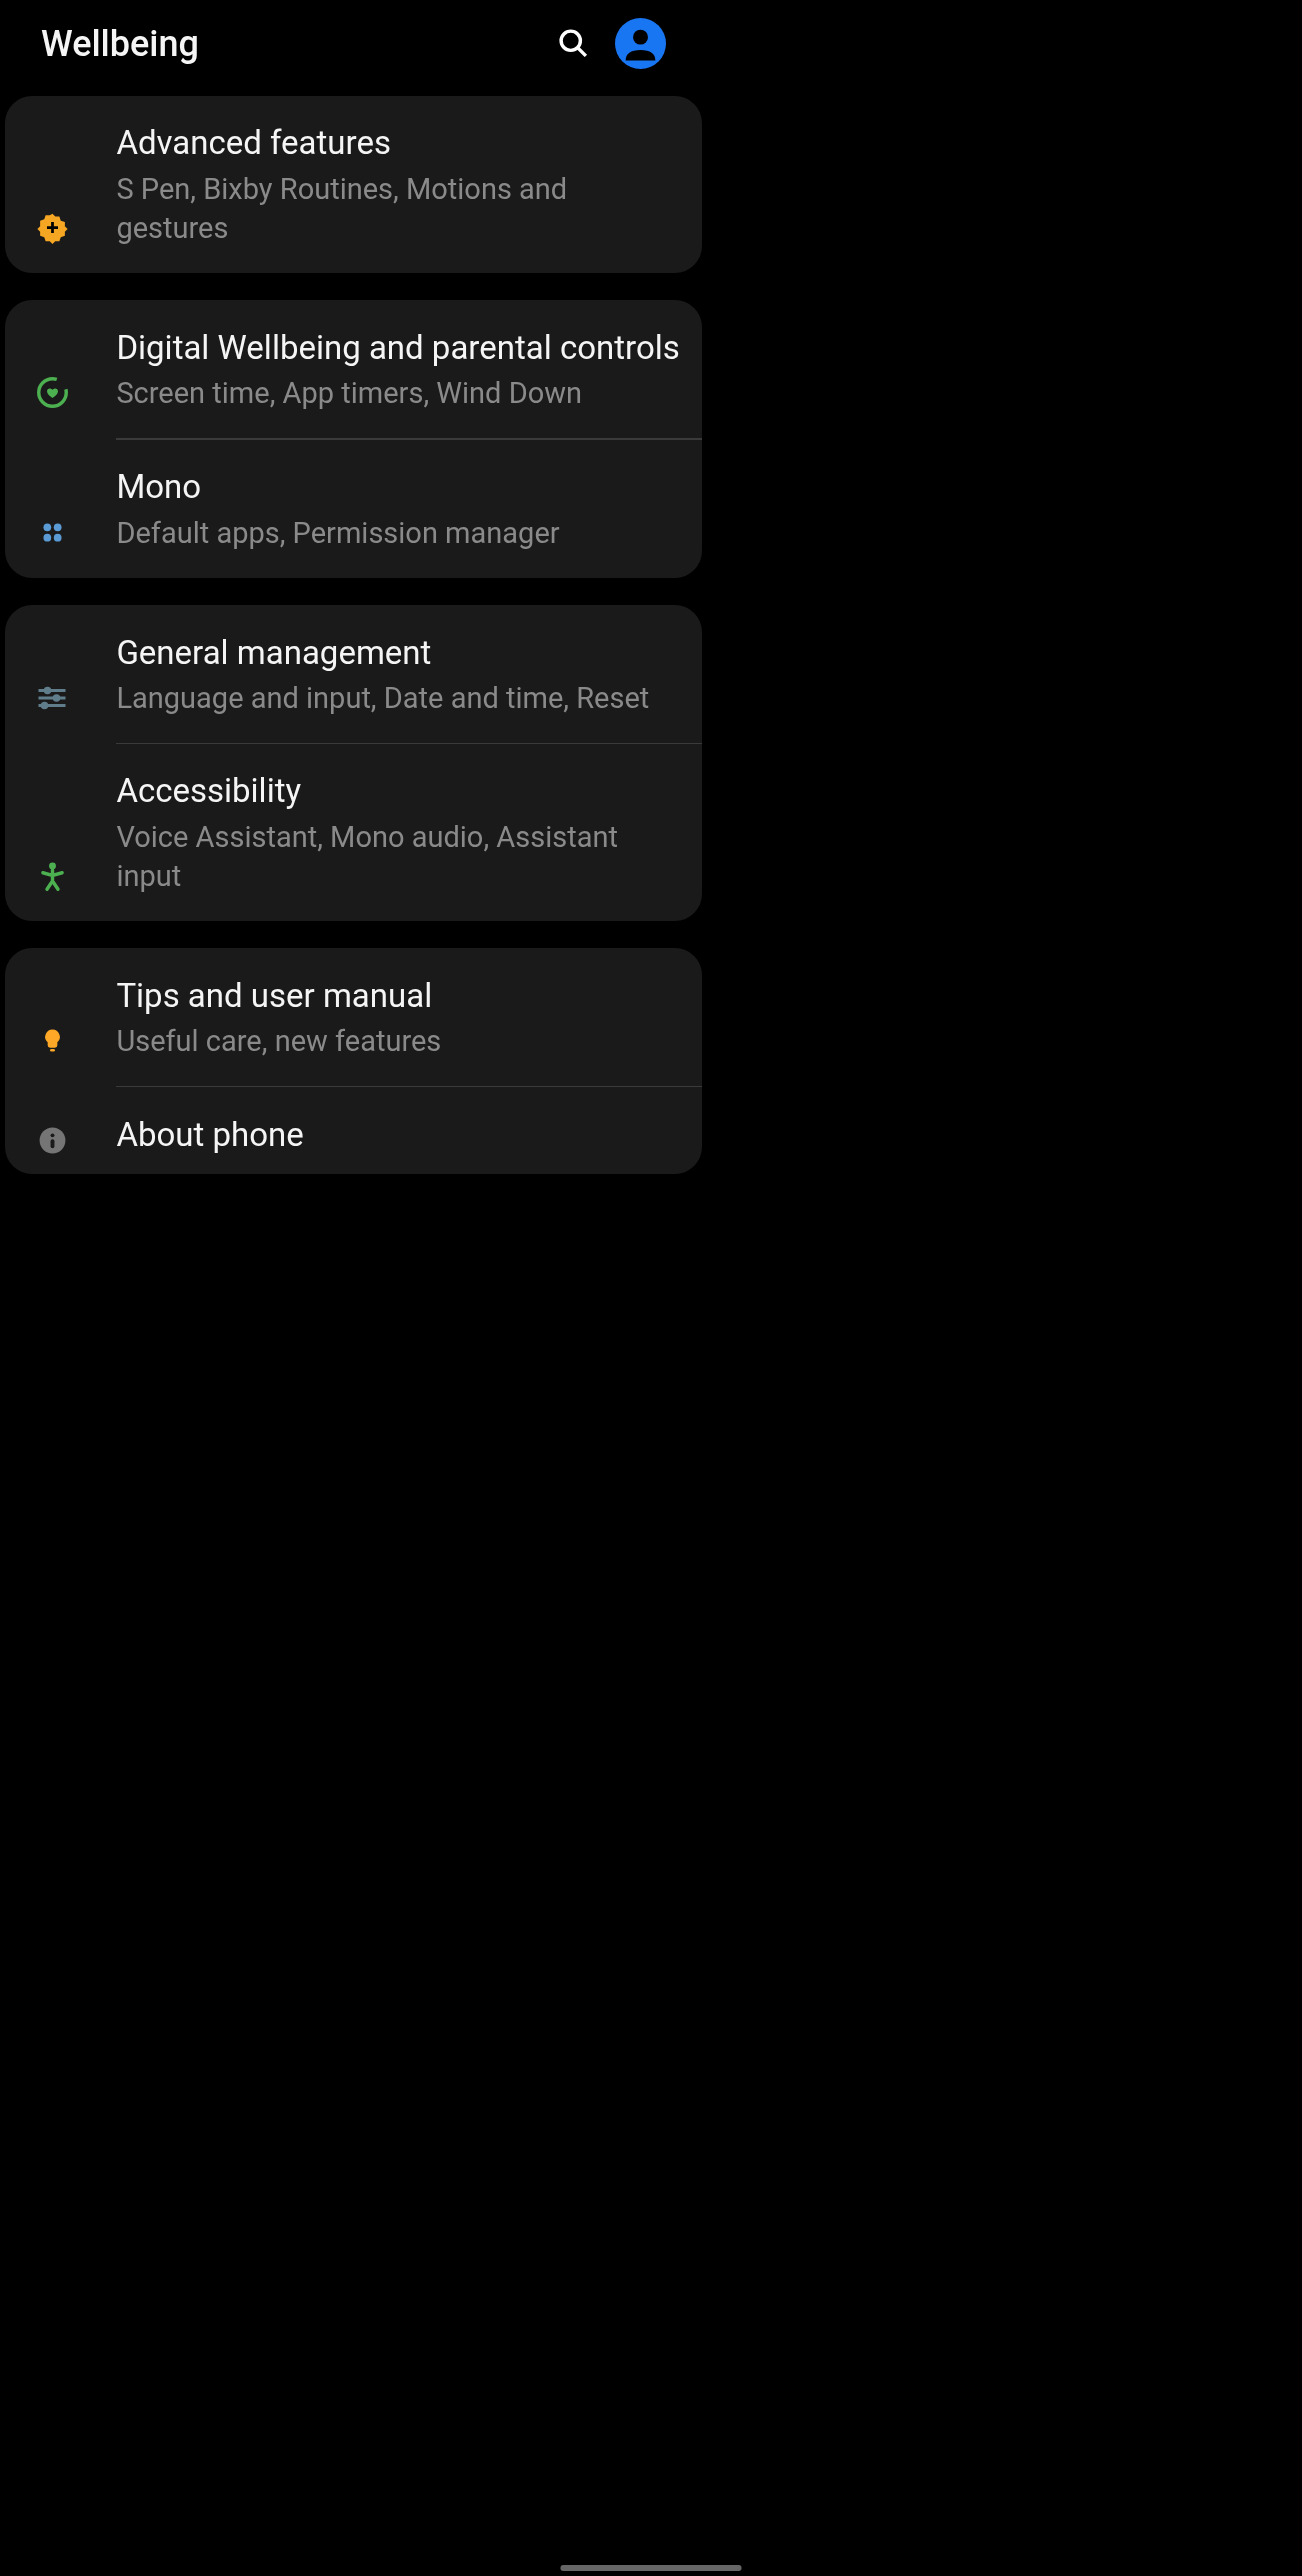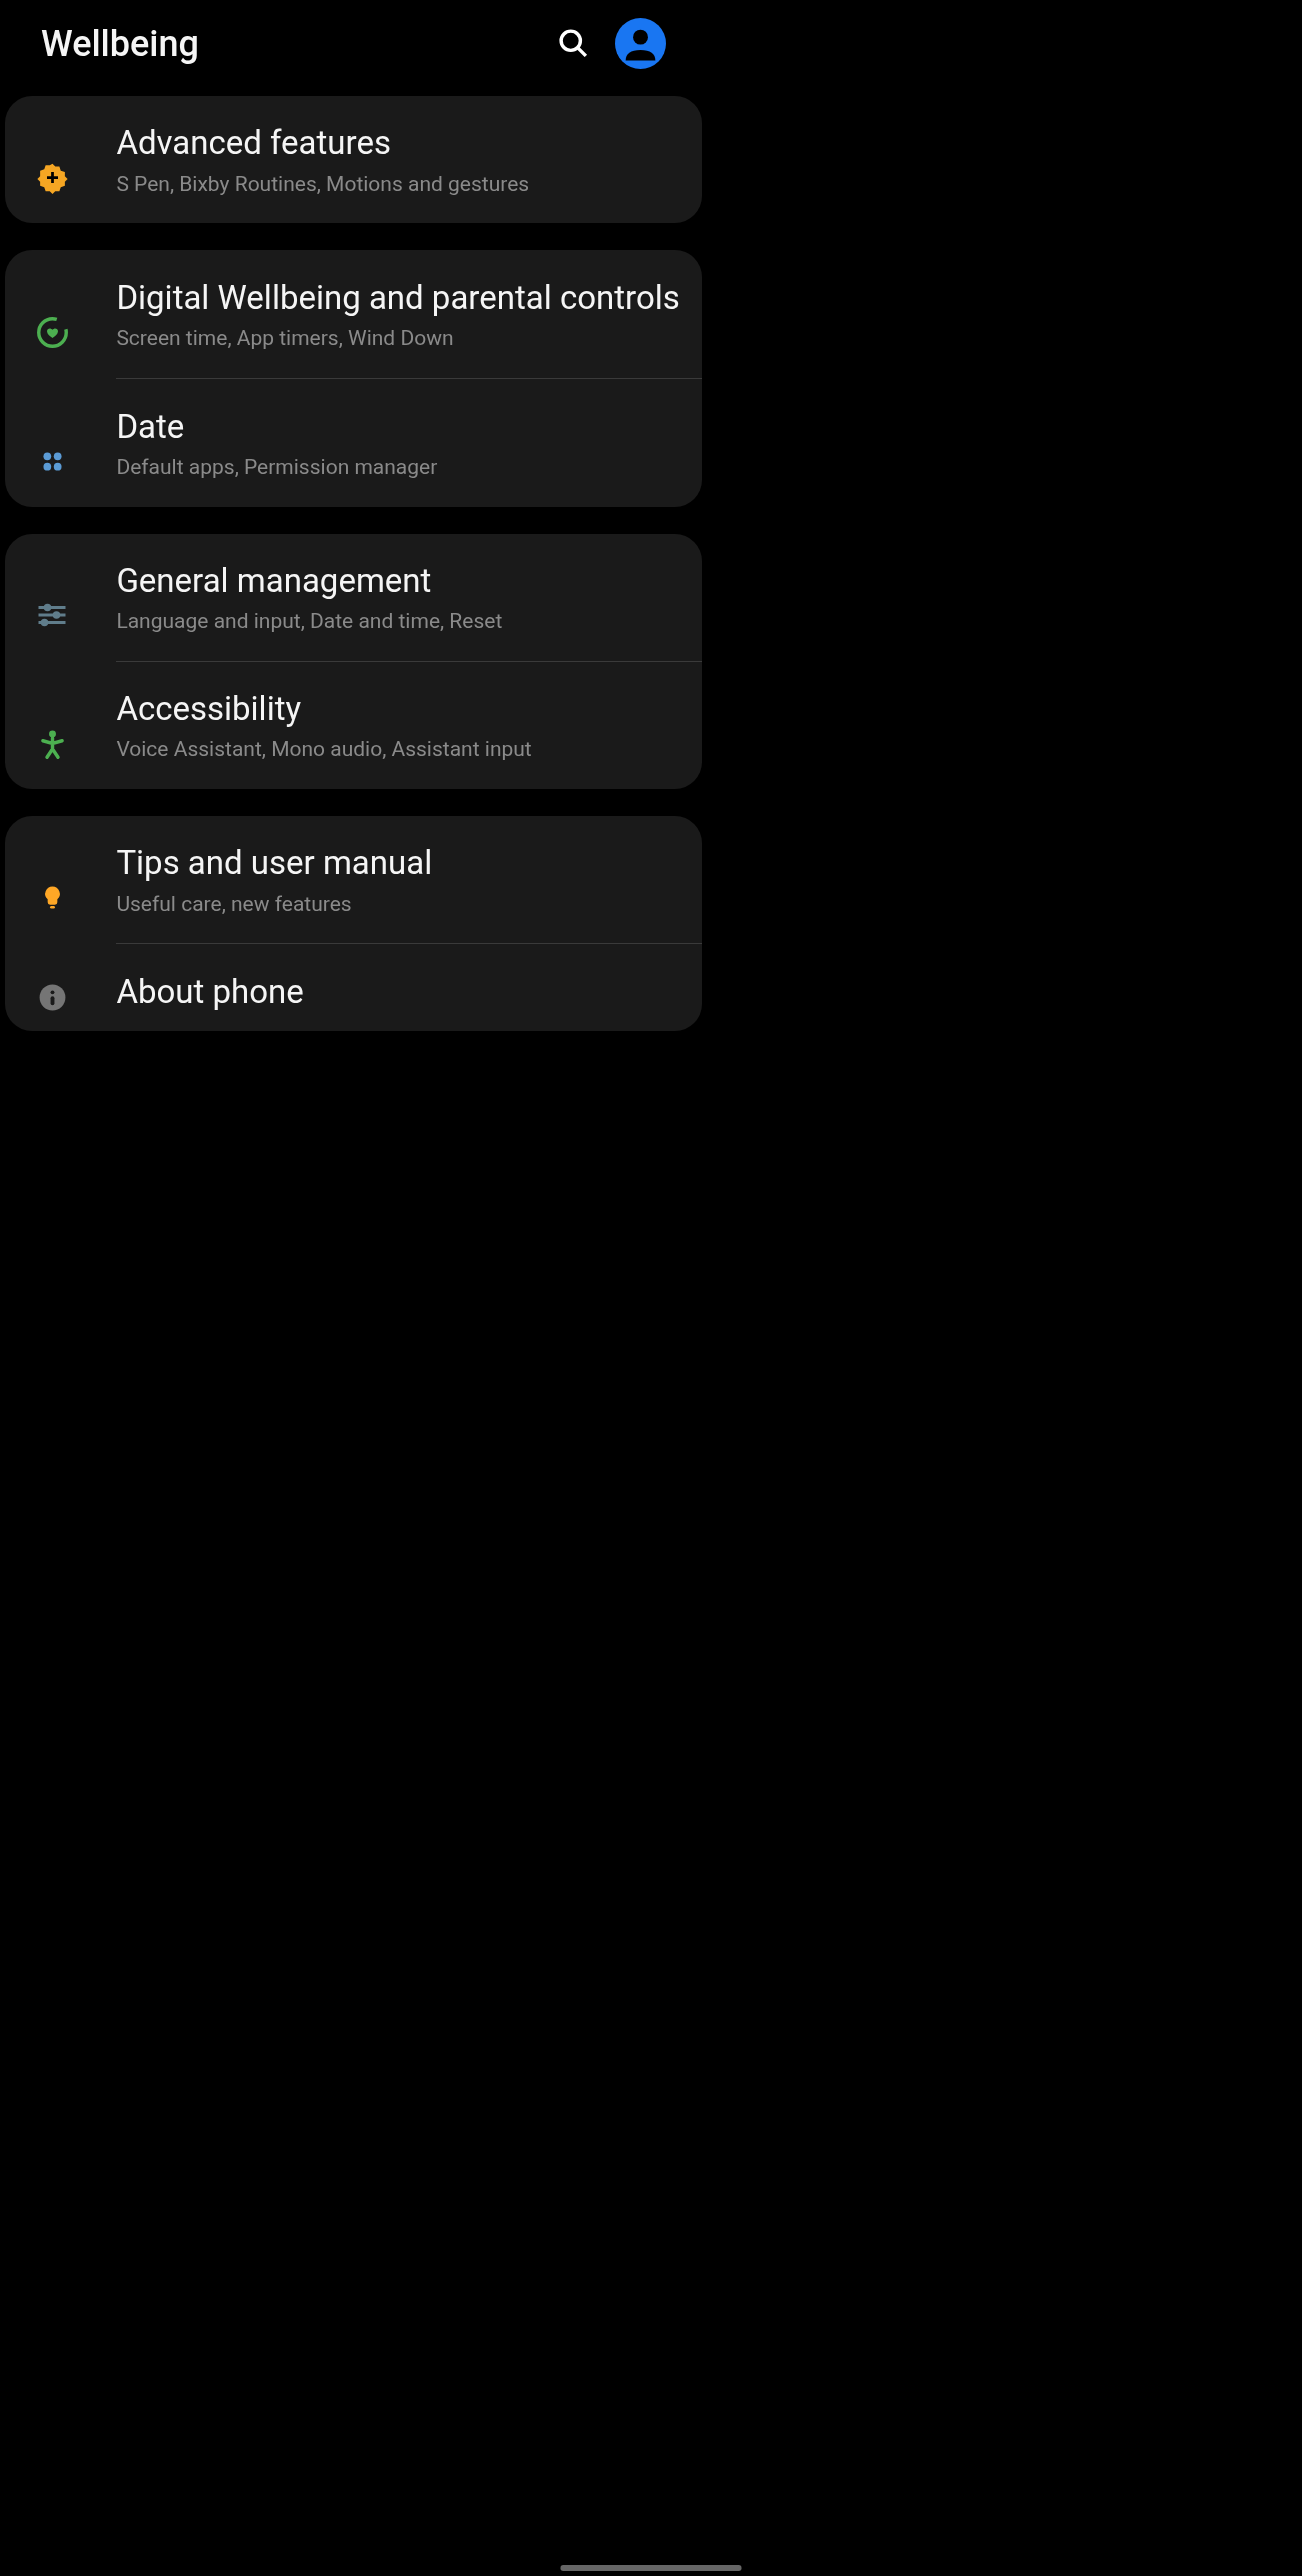--- a/index.html
+++ b/index.html
@@ -62,21 +62,21 @@
       min-width: 0;
     }
     .item-title {
       font-size: 33px;
       font-weight: 400;
       color: #f5f5f5;
       line-height: 1.35;
       margin-bottom: 3.6px;
     }
     .item-subtitle {
-      font-size: 21px;
+      font-size: 29px;
       color: #8a8a8a;
       line-height: 1.35;
     }
     .divider {
       height: 0.9px;
       background: #3a3a3a;
       margin-left: 111px;
     }
     .nav-handle {
       position: fixed;
@@ -145,21 +145,21 @@
   <div class="item">
     <div class="item-icon">
       <svg width="31" height="31" viewBox="0 0 24 24">
         <circle cx="8" cy="8" r="3" fill="#5b9bd5"></circle>
         <circle cx="16" cy="8" r="3" fill="#5b9bd5"></circle>
         <circle cx="8" cy="16" r="3" fill="#5b9bd5"></circle>
         <circle cx="16" cy="16" r="3" fill="#5b9bd5"></circle>
       </svg>
     </div>
     <div class="item-text">
-      <div class="item-title">Date</div>
+      <div class="item-title">Mono</div>
       <div class="item-subtitle">Default apps, Permission manager</div>
     </div>
   </div>
 </div>
 
 <div class="group">
   <div class="item">
     <div class="item-icon">
       <svg width="36" height="36" viewBox="0 0 24 24" stroke="#607d8b" stroke-width="2">
         <line x1="3" y1="7" x2="21" y2="7"></line>

